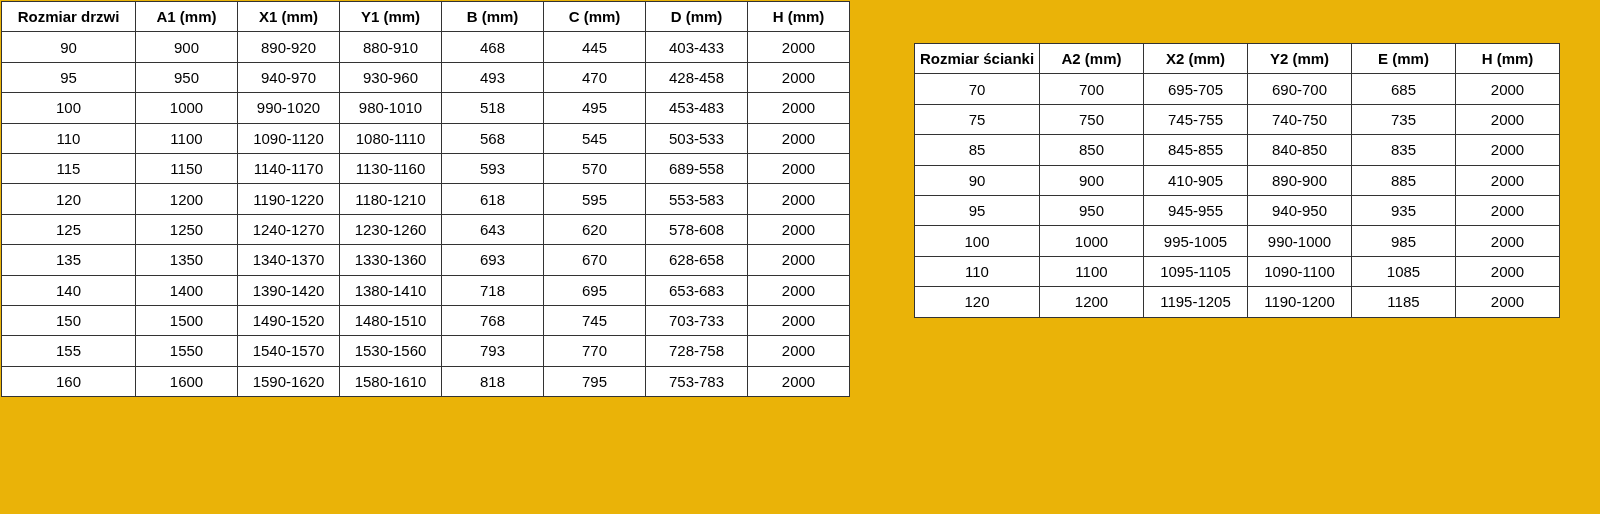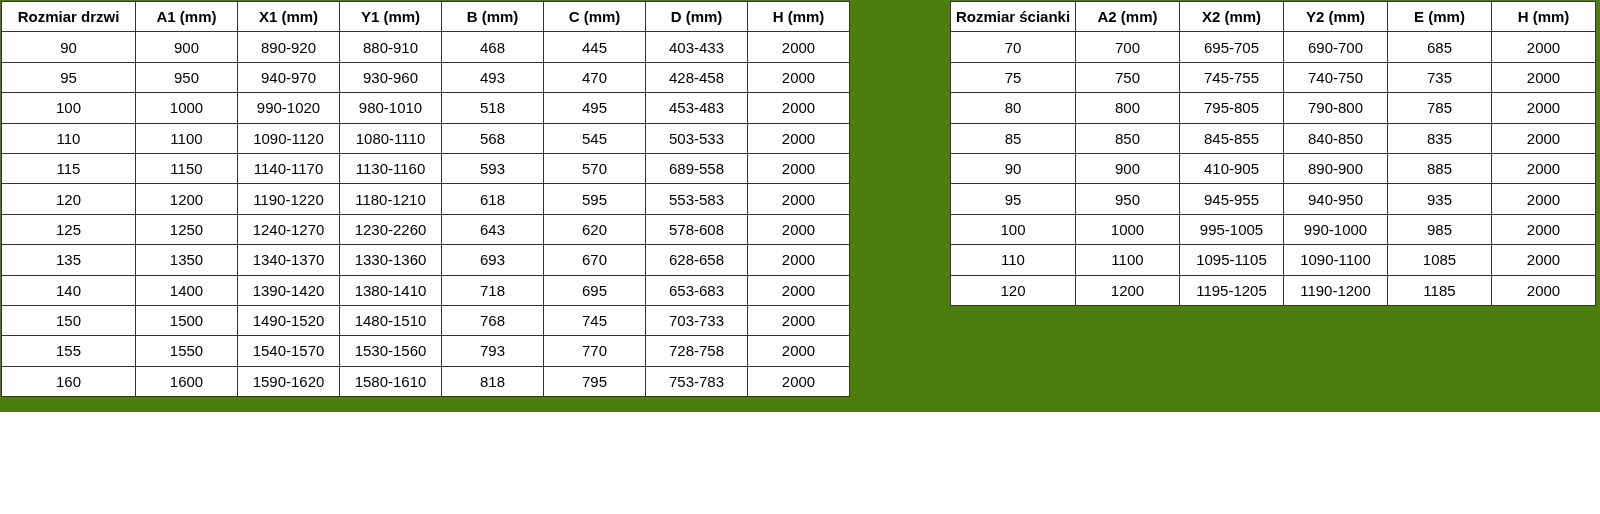--- a/index.html
+++ b/index.html
@@ -6,22 +6,22 @@
   html, body {
     width: 1600px;
     height: 514px;
     background: #ffffff;
     font-family: "Liberation Sans", sans-serif;
     overflow: hidden;
   }
   .canvas {
     position: relative;
     width: 1600px;
-    height: 412px;
-    background: #4d7c0f;
+    height: 514px;
+    background: #eab308;
   }
   table.size-table {
     position: absolute;
     top: 1px;
     border-collapse: collapse;
     table-layout: fixed;
     background: #ffffff;
   }
   table.size-table th,
   table.size-table td {
@@ -37,21 +37,21 @@
   }
   table.size-table th {
     font-weight: bold;
   }
   table.size-table td {
     font-weight: normal;
   }
   #door-table { left: 1px; width: 848px; }
   #door-table col.c0 { width: 134px; }
   #door-table col.cn { width: 102px; }
-  #wall-table { left: 950px; width: 645px; }
+  #wall-table { left: 914px; width: 645px; margin-top: 42px; }
   #wall-table col.c0 { width: 125px; }
   #wall-table col.cn { width: 104px; }
 </style>
 </head>
 <body>
 
 <div class="canvas">
 
   <table class="size-table" id="door-table">
     <colgroup>
@@ -134,21 +134,21 @@
           <td>1180-1210</td>
           <td>618</td>
           <td>595</td>
           <td>553-583</td>
           <td>2000</td>
         </tr>
         <tr>
           <td>125</td>
           <td>1250</td>
           <td>1240-1270</td>
-          <td>1230-2260</td>
+          <td>1230-1260</td>
           <td>643</td>
           <td>620</td>
           <td>578-608</td>
           <td>2000</td>
         </tr>
         <tr>
           <td>135</td>
           <td>1350</td>
           <td>1340-1370</td>
           <td>1330-1360</td>
@@ -230,28 +230,20 @@
         </tr>
         <tr>
           <td>75</td>
           <td>750</td>
           <td>745-755</td>
           <td>740-750</td>
           <td>735</td>
           <td>2000</td>
         </tr>
         <tr>
-          <td>80</td>
-          <td>800</td>
-          <td>795-805</td>
-          <td>790-800</td>
-          <td>785</td>
-          <td>2000</td>
-        </tr>
-        <tr>
           <td>85</td>
           <td>850</td>
           <td>845-855</td>
           <td>840-850</td>
           <td>835</td>
           <td>2000</td>
         </tr>
         <tr>
           <td>90</td>
           <td>900</td>

